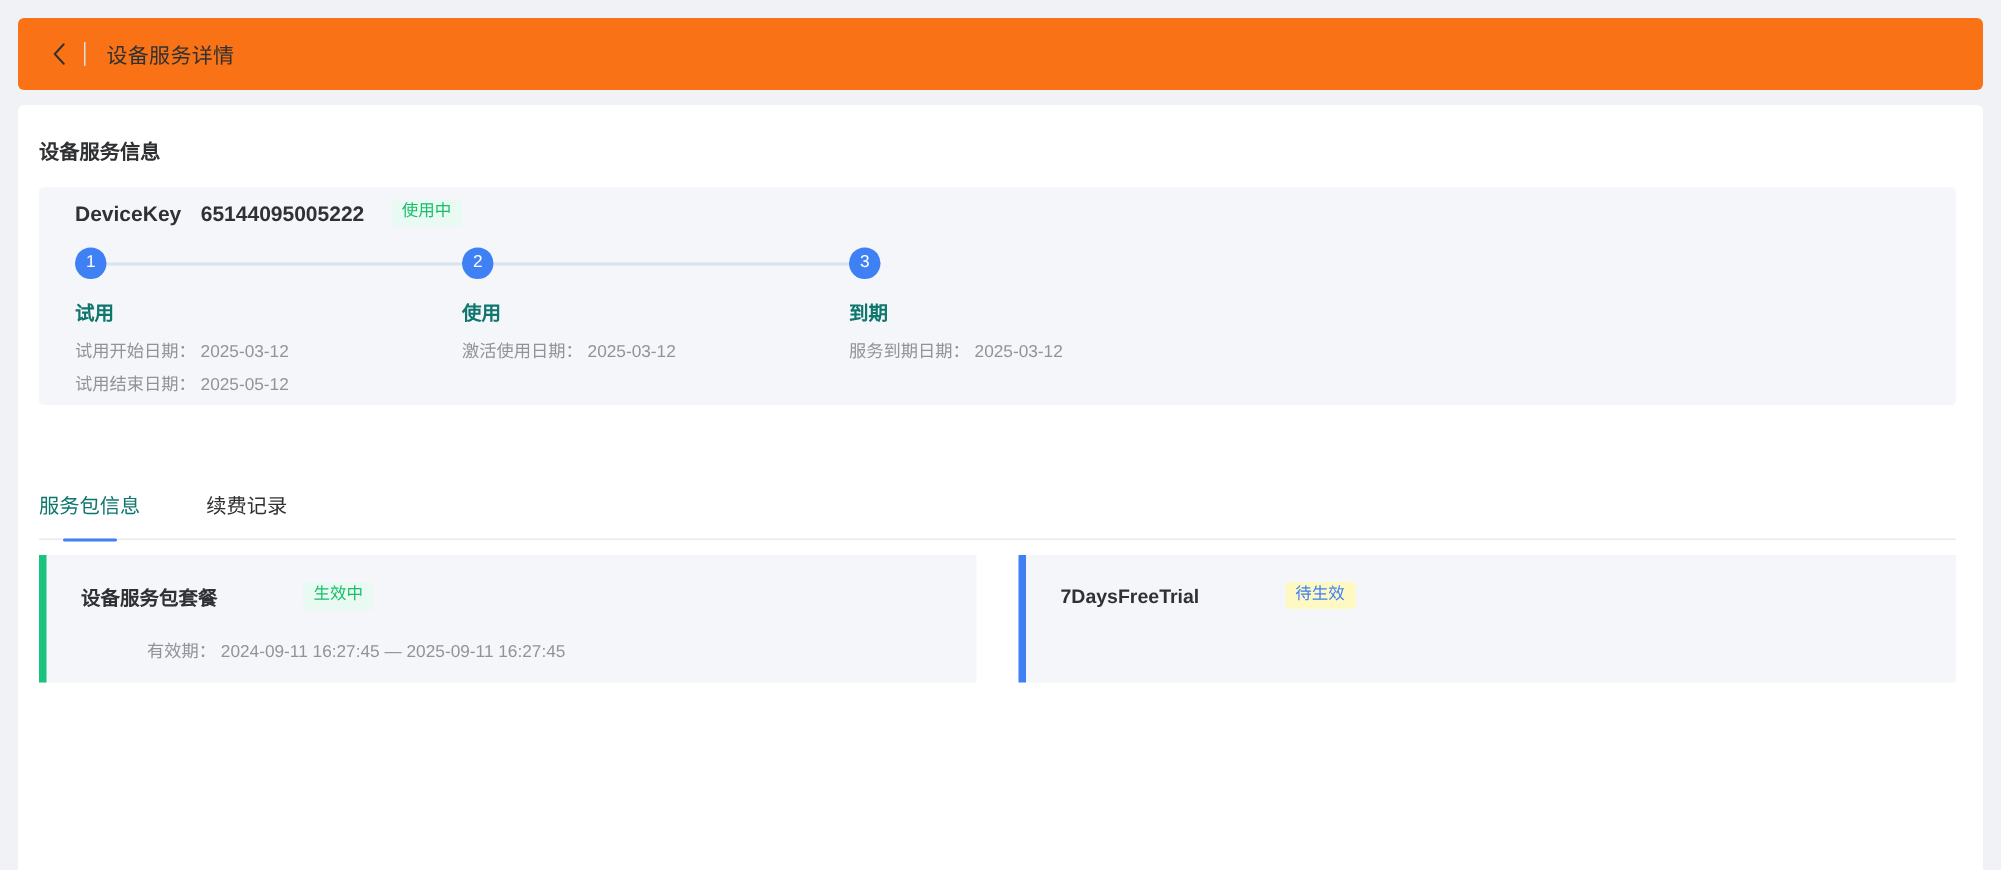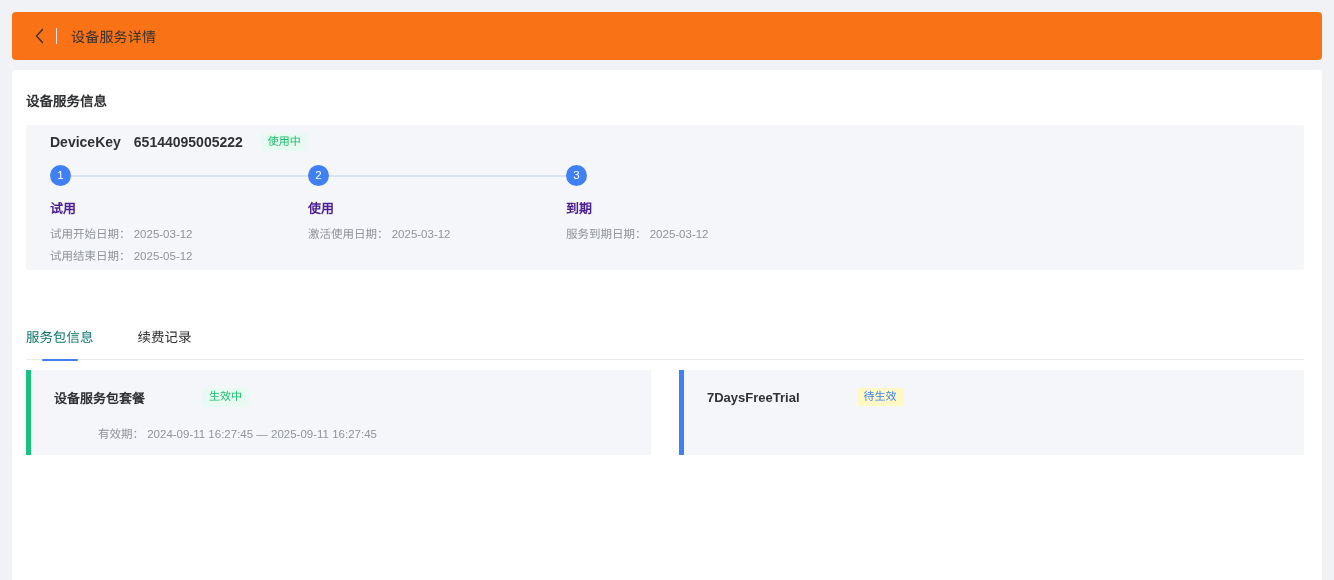--- a/index.html
+++ b/index.html
@@ -157,21 +157,21 @@
     height: 1.6px;
     background: #dbe2f0;
     z-index: 1;
   }
   .step-name {
     position: absolute;
     left: 0;
     top: 33px;
     font-size: 13px;
     font-weight: bold;
-    color: #4c1d95;
+    color: #0f766e;
     white-space: nowrap;
   }
   .step-detail {
     position: absolute;
     left: 0;
     font-size: 11.5px;
     color: #909399;
     white-space: nowrap;
   }
   .step-detail.d0 { top: 60px; }

